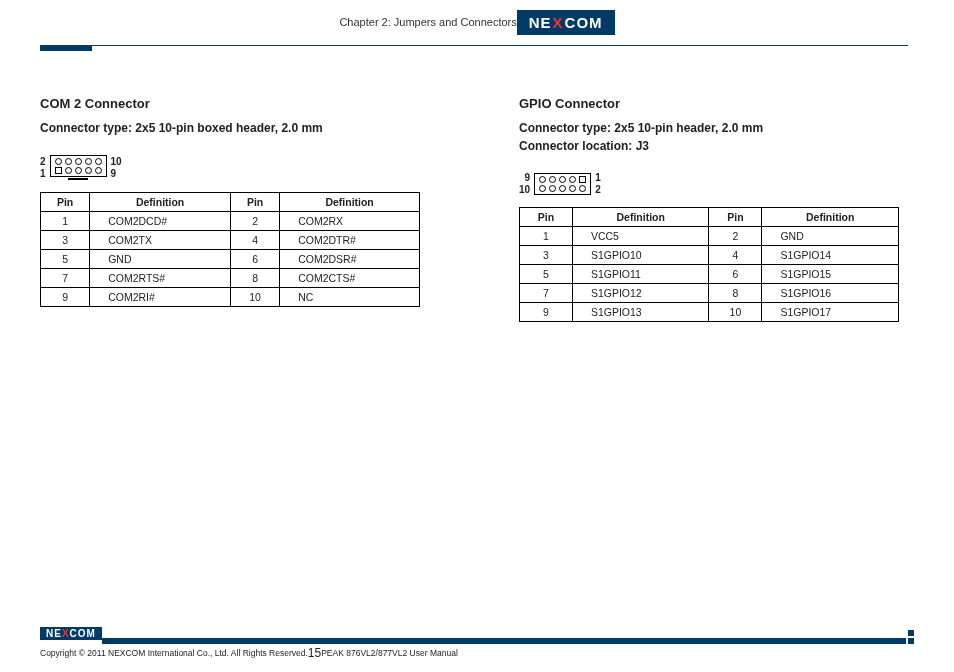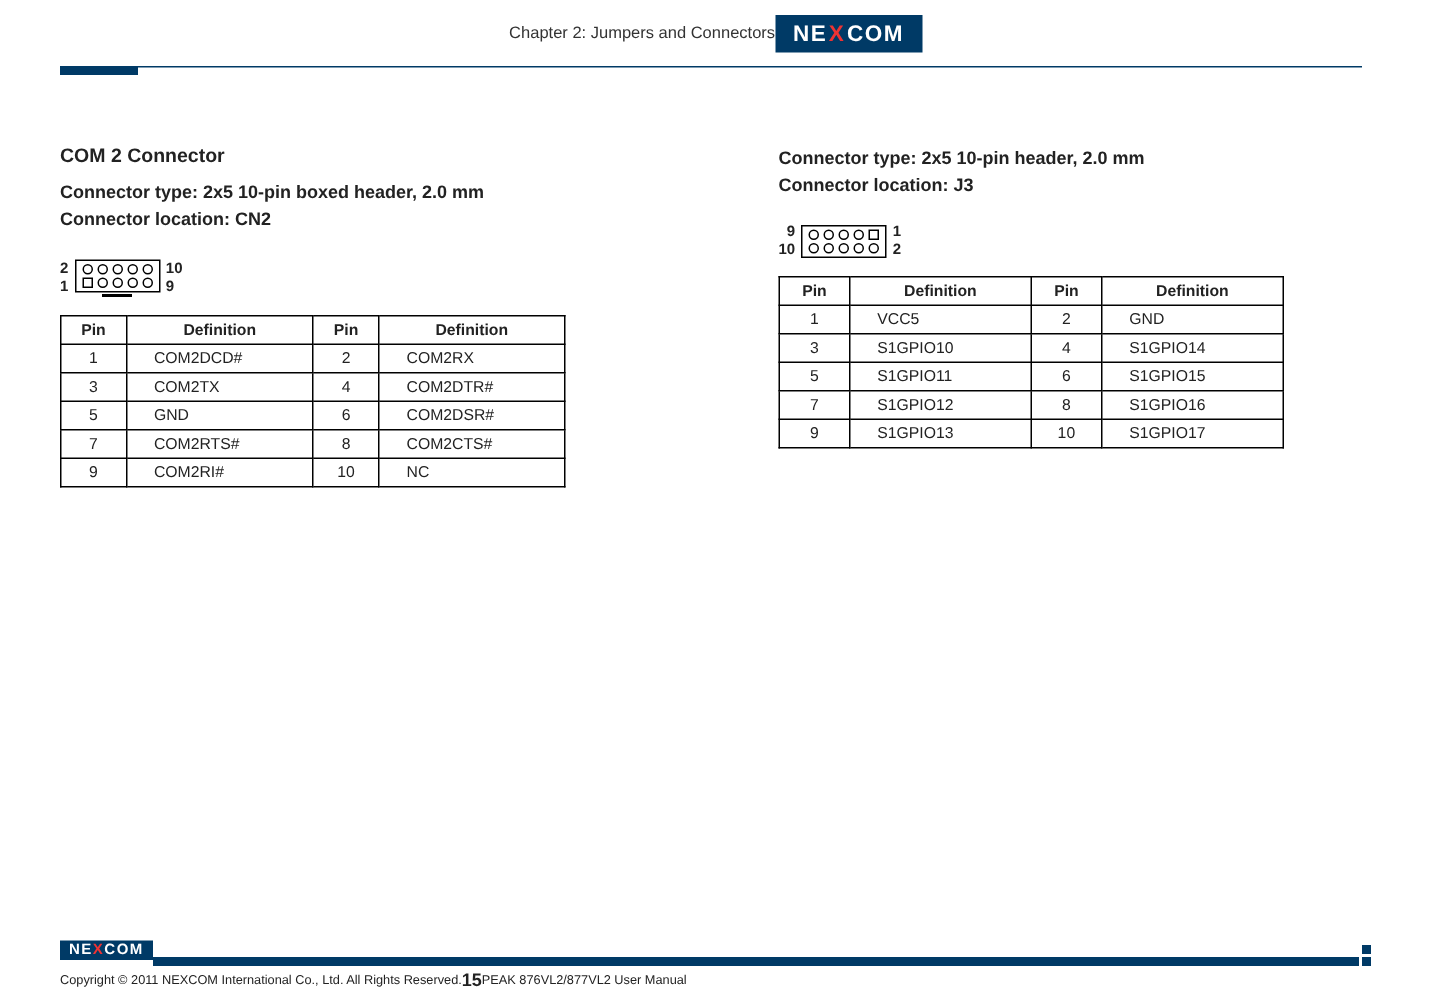--- a/index.html
+++ b/index.html
@@ -17,31 +17,31 @@
     h3 { font-size: 13px; font-weight: bold; margin-bottom: 8px; }
     .meta { font-size: 12px; line-height: 1.5; font-weight: bold; }
     .diagram { margin: 18px 0 12px 0; display:flex; align-items:center; gap:4px; font-size: 10px; font-weight: bold;}
     .pinbox { border:1.5px solid #000; padding: 2px 4px; display:inline-block; }
     .pinrow { display:flex; gap:3px; }
     .pin { width:7px; height:7px; border:1px solid #000; border-radius:50%; }
     .pin.sq { border-radius:0; }
     .diagram-labels-left { display:flex; flex-direction:column; justify-content:space-between; height:22px; text-align:right; line-height:1;}
     .diagram-labels-right { display:flex; flex-direction:column; justify-content:space-between; height:22px; line-height:1;}
     .underline-mark { width:20px; height:2px; background:#000; margin: 1px auto 0 auto;}
-    table.pintable { border-collapse: collapse; width: 337px; font-size: 10.5px; margin-top: 8px;}
+    table.pintable { border-collapse: collapse; width: 380px; font-size: 10.5px; margin-top: 8px;}
     table.pintable th, table.pintable td { border:1px solid #000; padding:3px 6px; text-align:center; }
     table.pintable th { font-weight: bold; }
     table.pintable td.def { text-align:left; padding-left: 18px; }
     .footer { position:absolute; left:40px; right:40px; bottom:12px; }
     .footer-bar { height:6px; background:#003a66; width:100%; }
     .footer-row { display:flex; align-items:center; font-size:8.5px; margin-top:2px;}
     .footer-logo { background:#003a66; color:#fff; font-weight:bold; font-size:10px; padding:1px 6px; display:inline-flex; letter-spacing:1px; position:relative; top:-4px;}
     .footer-logo .x { color:#e33; }
     .footer-end { width:14px; height:14px; }
-    .pg { font-size:12px; font-weight:bold; }
+    .pg { font-size:12px; font-weight:normal; }
   </style>
 </head>
 <body>
 
 <div class="page">
   <div class="top-row">
     <div class="chapter">Chapter 2: Jumpers and Connectors</div>
     <div class="logo">
       <span>NE</span>
         <span class="x">X</span>
@@ -50,21 +50,20 @@
   </div>
   <div class="hr-wrap">
     <span class="hr-accent"></span><span class="hr-line"></span>
   </div>
 
   <div class="content">
 
     <div class="col">
       <h3>COM 2 Connector</h3>
       <div class="meta">Connector type: 2x5 10-pin boxed header, 2.0 mm</div>
-      <div class="meta">Connector location: CN2</div>
 
       <div class="diagram">
         <div class="diagram-labels-left">
           <span>2</span>
           <span>1</span>
         </div>
         <div>
           <div class="pinbox">
             <div class="pinrow">
                 <span class="pin"></span>
@@ -127,20 +126,21 @@
               <td>9</td>
               <td class="def">COM2RI#</td>
               <td>10</td>
               <td class="def">NC</td>
             </tr>
           </tbody>
       </table>
     </div>
 
     <div class="col">
+      <h3>GPIO Connector</h3>
       <div class="meta">Connector type: 2x5 10-pin header, 2.0 mm</div>
       <div class="meta">Connector location: J3</div>
 
       <div class="diagram">
         <div class="diagram-labels-left">
           <span>9</span>
           <span>10</span>
         </div>
         <div class="pinbox">
           <div class="pinrow">

